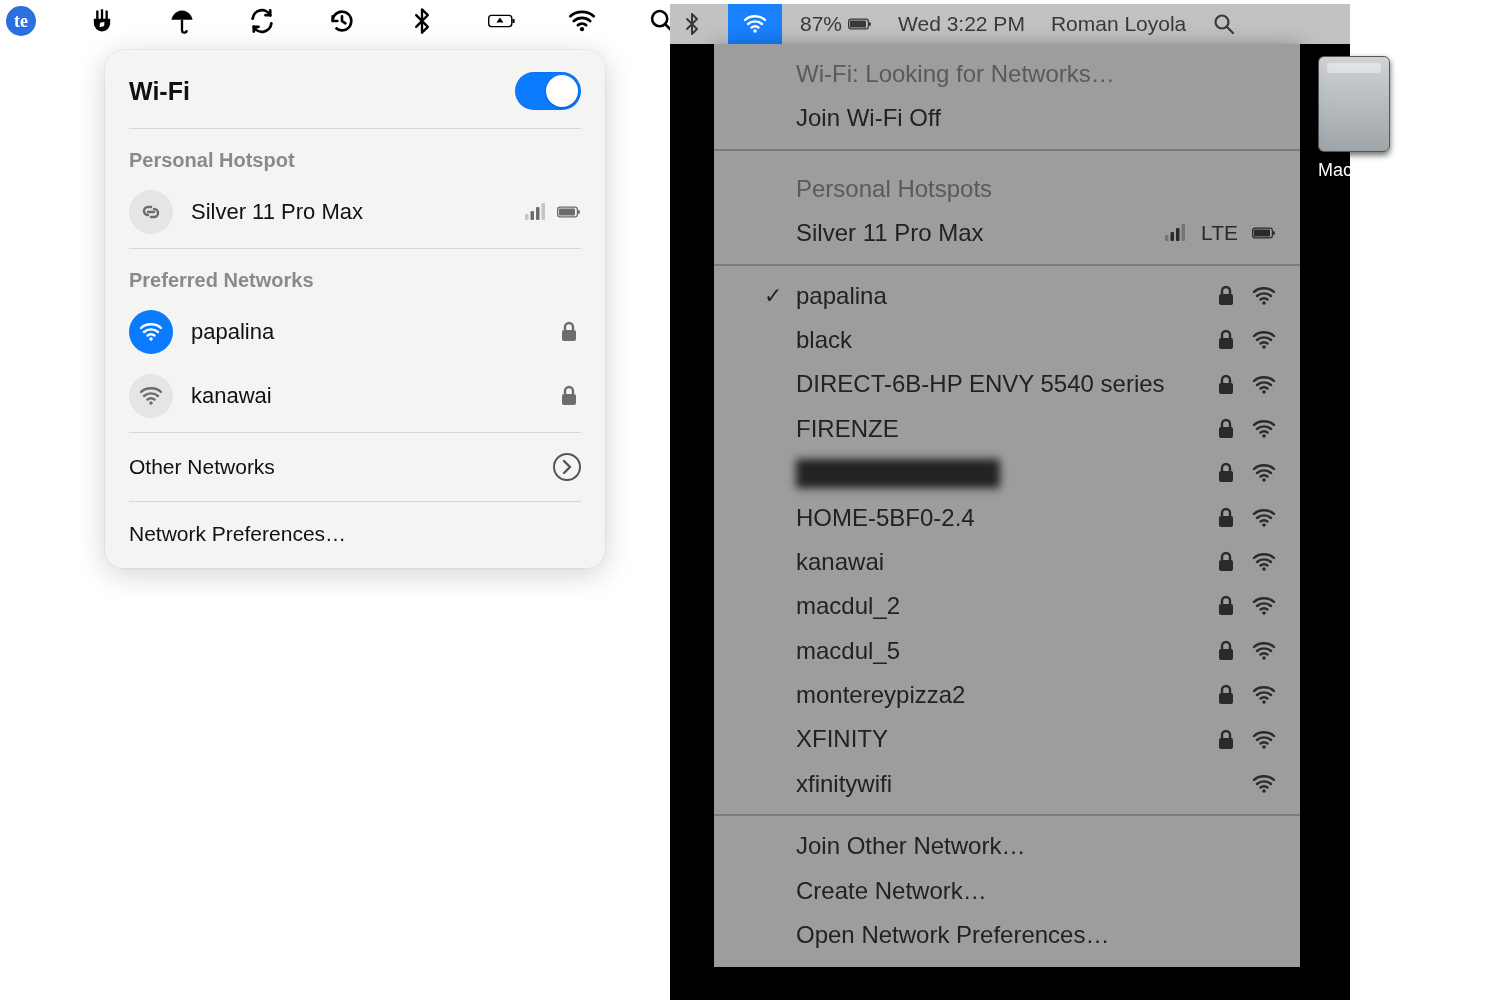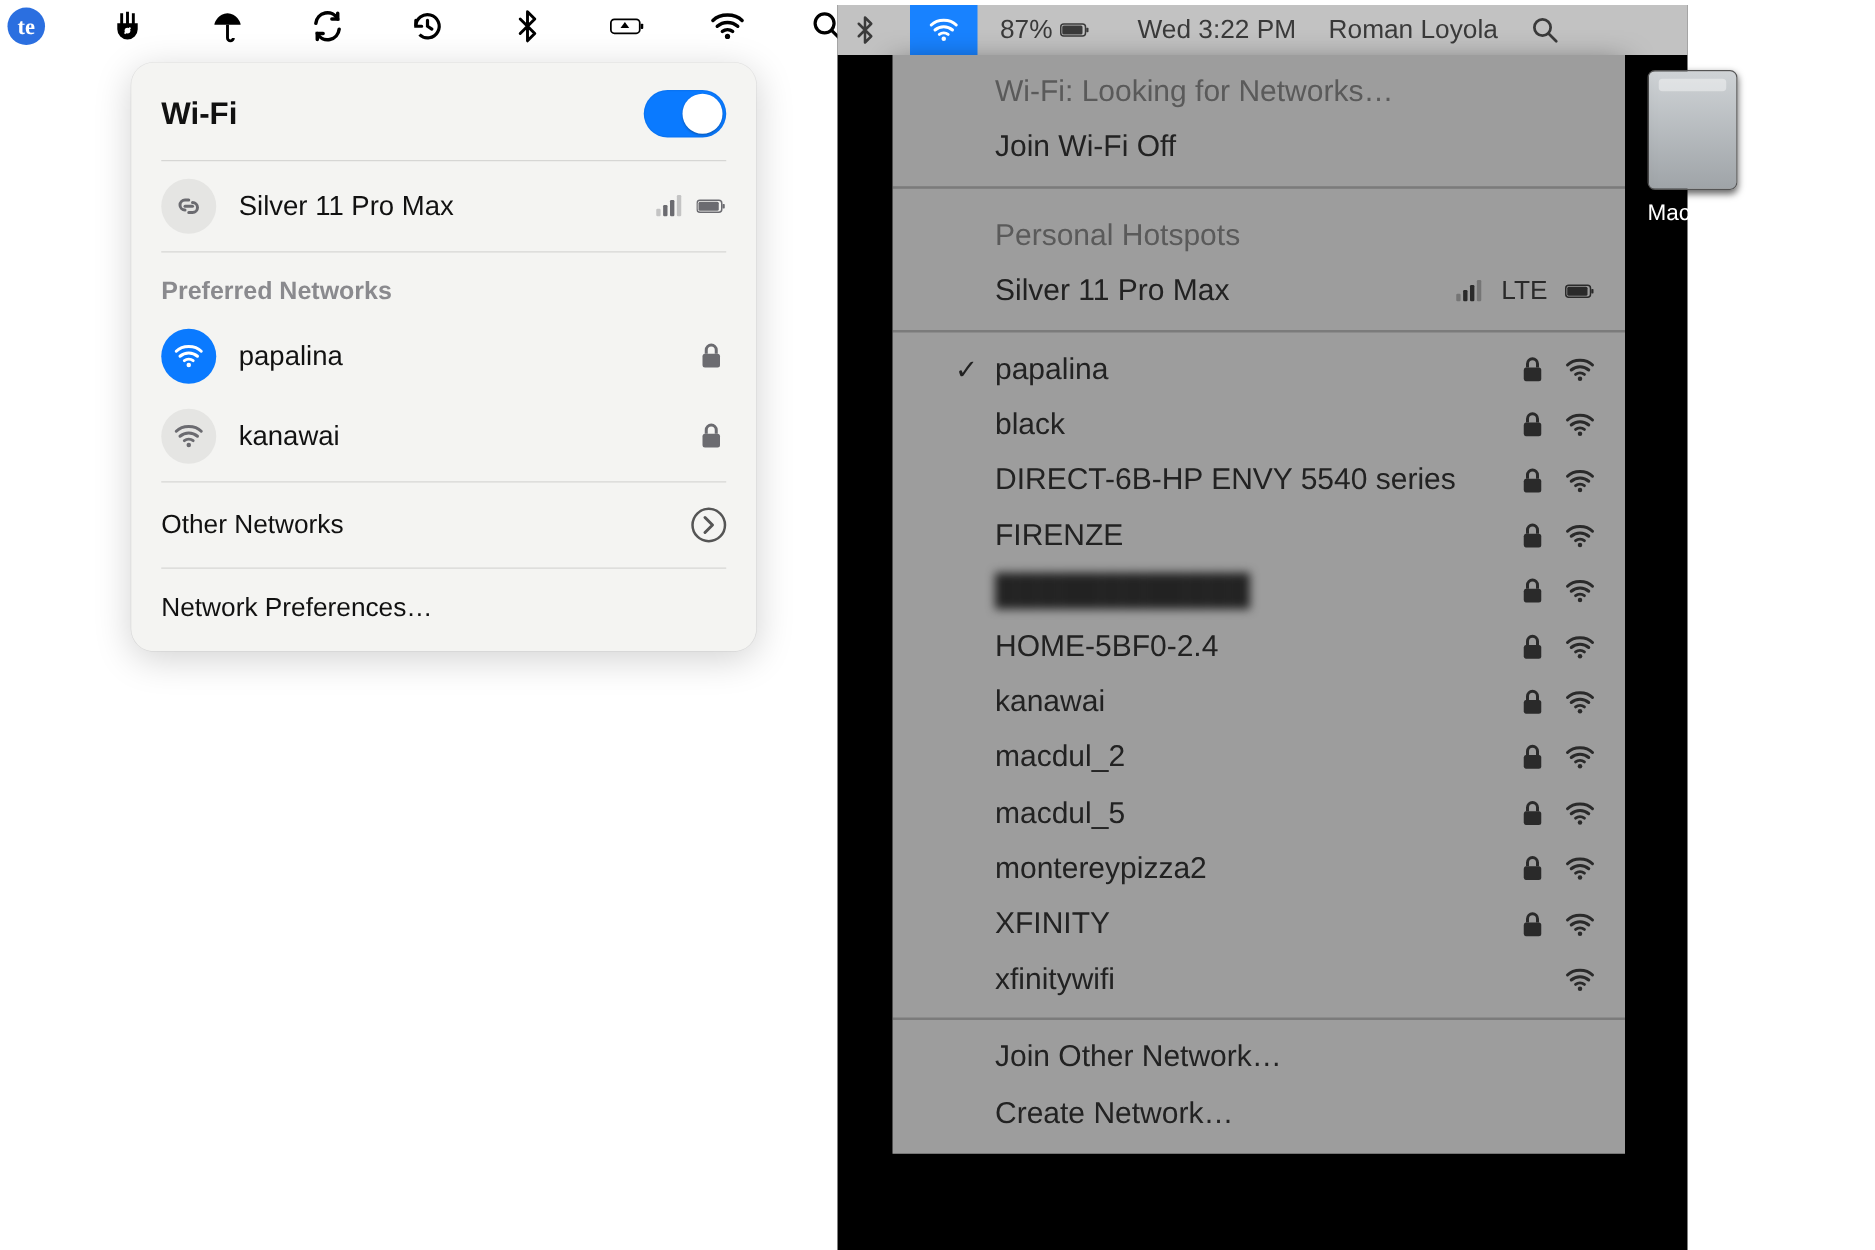--- a/index.html
+++ b/index.html
@@ -285,20 +285,21 @@
       </div>
   </div>
 
   <div id="wifi-popover">
     <div class="pop-head">
       <div class="pop-title">Wi-Fi</div>
       <div class="switch"></div>
     </div>
     <div class="pop-divider"></div>
 
+    <div class="pop-section-label">Personal Hotspot</div>
     <div class="net-row">
       <div class="circle gray">
           <span class="ico">
             <svg>
               <use href="#i-link"></use>
             </svg>
           </span>
         </div>
       <div class="net-name">Silver 11 Pro Max</div>
       <div class="right-icons">
@@ -389,21 +390,21 @@
         </span>
       </div>
     <div class="rm-item">
       <span>87%</span>
       <span class="ico">
           <svg viewBox="0 0 40 24" width="36" height="22">
             <use href="#i-batt"></use>
           </svg>
         </span>
     </div>
-    <div class="rm-item" style="margin-left:20px">Wed 3:22 PM</div>
+    <div class="rm-item" style="margin-left:8px">Wed 3:22 PM</div>
     <div class="rm-item" style="margin-left:8px">Roman Loyola</div>
     <div class="rm-item" style="margin-left:8px">
         <span class="ico">
           <svg>
             <use href="#i-search"></use>
           </svg>
         </span>
       </div>
   </div>
 
@@ -608,14 +609,15 @@
               <svg>
                 <use href="#i-wifi"></use>
               </svg>
             </span>
           </span>
         </div>
       </div>
     <div class="om-divider"></div>
     <div class="om-row">Join Other Network…</div>
     <div class="om-row">Create Network…</div>
+    <div class="om-row">Open Network Preferences…</div>
   </div>
 </div>
 
 </body></html>

